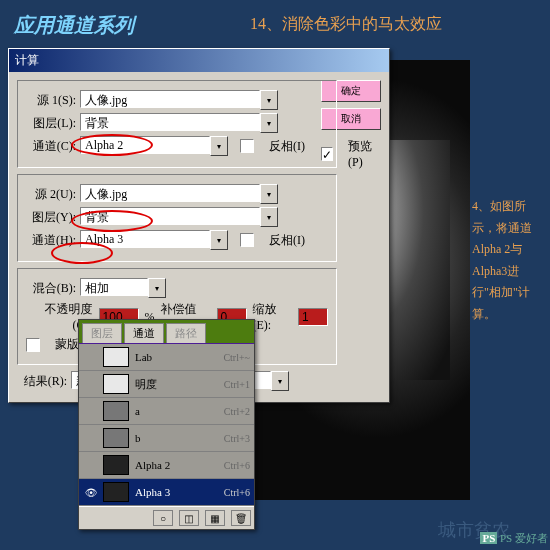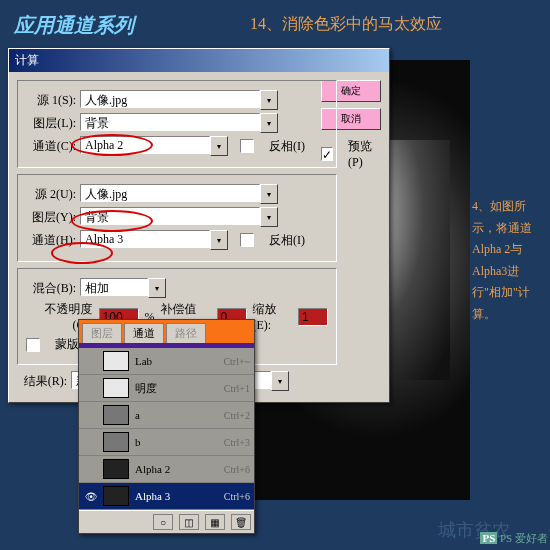--- a/index.html
+++ b/index.html
@@ -23,21 +23,21 @@
 .btn{width:58px;height:20px;margin-bottom:6px;background:#f9a8d4;border:1px solid #fff;border-right-color:#404040;border-bottom-color:#404040;font-size:10px;display:flex;align-items:center;justify-content:center}
 .circle{position:absolute;border:2px solid #d00;border-radius:50%;pointer-events:none}
 .c1{top:62px;left:62px;width:78px;height:18px}
 .c2{top:138px;left:62px;width:78px;height:18px}
 .c3{top:170px;left:42px;width:58px;height:18px}
 .inner-fields{width:302px}
 .preview{position:absolute;top:60px;left:160px;width:310px;height:440px;background:#303030;z-index:-1}
 .preview-img{width:100%;height:100%;background:radial-gradient(ellipse 140px 180px at 70% 45%,#888 0%,#555 30%,#222 70%,#0a0a0a 100%);position:relative;overflow:hidden}
 .face-shape{position:absolute;right:20px;top:80px;width:150px;height:240px;background:radial-gradient(ellipse at 40% 30%,#ddd 0%,#999 20%,#444 50%,#111 90%)}
 .channels-panel{position:absolute;top:319px;left:78px;width:175px;background:#d4d0c8;border:1px solid #404040;box-shadow:2px 2px 4px rgba(0,0,0,.5)}
-.ch-tabs{display:flex;background:#f97316;padding:3px 3px 0;border-bottom:5px solid #4c1d95;font-size:11px}
+.ch-tabs{display:flex;background:#4d7c0f;padding:3px 3px 0;border-bottom:1px solid #4c1d95;font-size:11px}
 .ch-tab{padding:2px 8px;background:#d4d0c8;border:1px solid #808080;border-bottom:none;margin-right:2px;color:#888}
 .ch-tab.active{background:#d4d0c8;color:#000}
 .ch-list{background:#9c9a94;padding:0}
 .ch-item{display:flex;align-items:center;padding:2px 4px;border-bottom:1px solid #808080;height:22px;font-size:11px}
 .ch-item.sel{background:#0a246a;color:#fff}
 .eye{width:16px;height:16px;margin-right:4px;display:flex;align-items:center;justify-content:center;font-size:10px}
 .thumb{width:24px;height:18px;background:#ccc;border:1px solid #000;margin-right:6px}
 .thumb.dark{background:#222}
 .thumb.mid{background:#777}
 .thumb.light{background:#e8e8e8}

